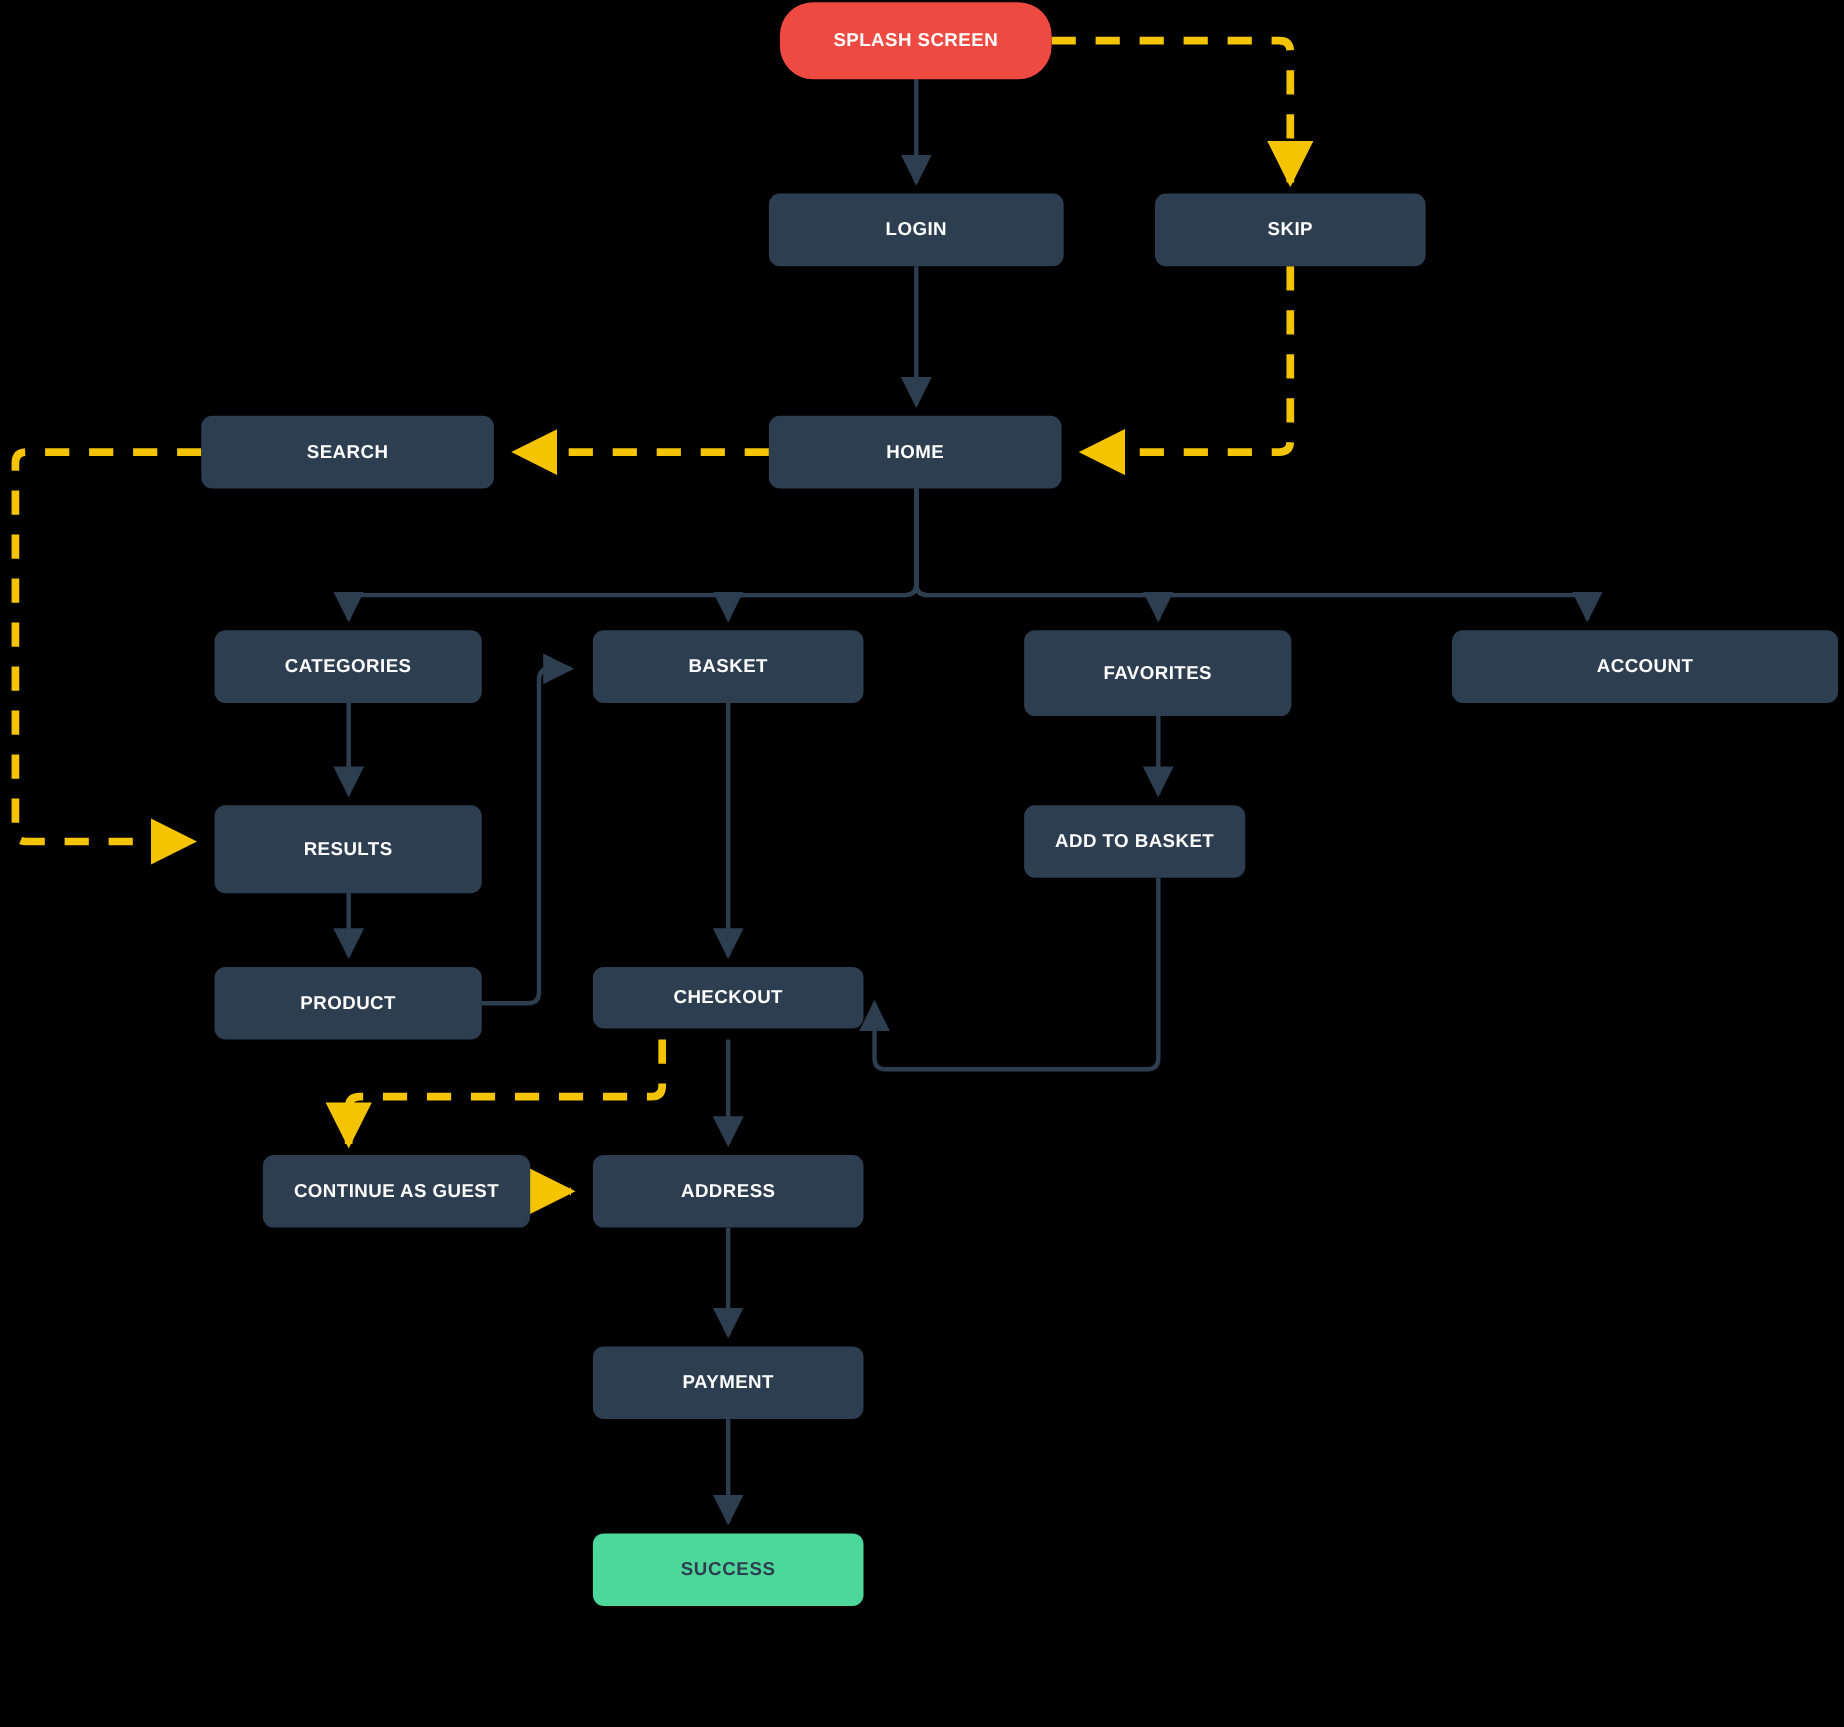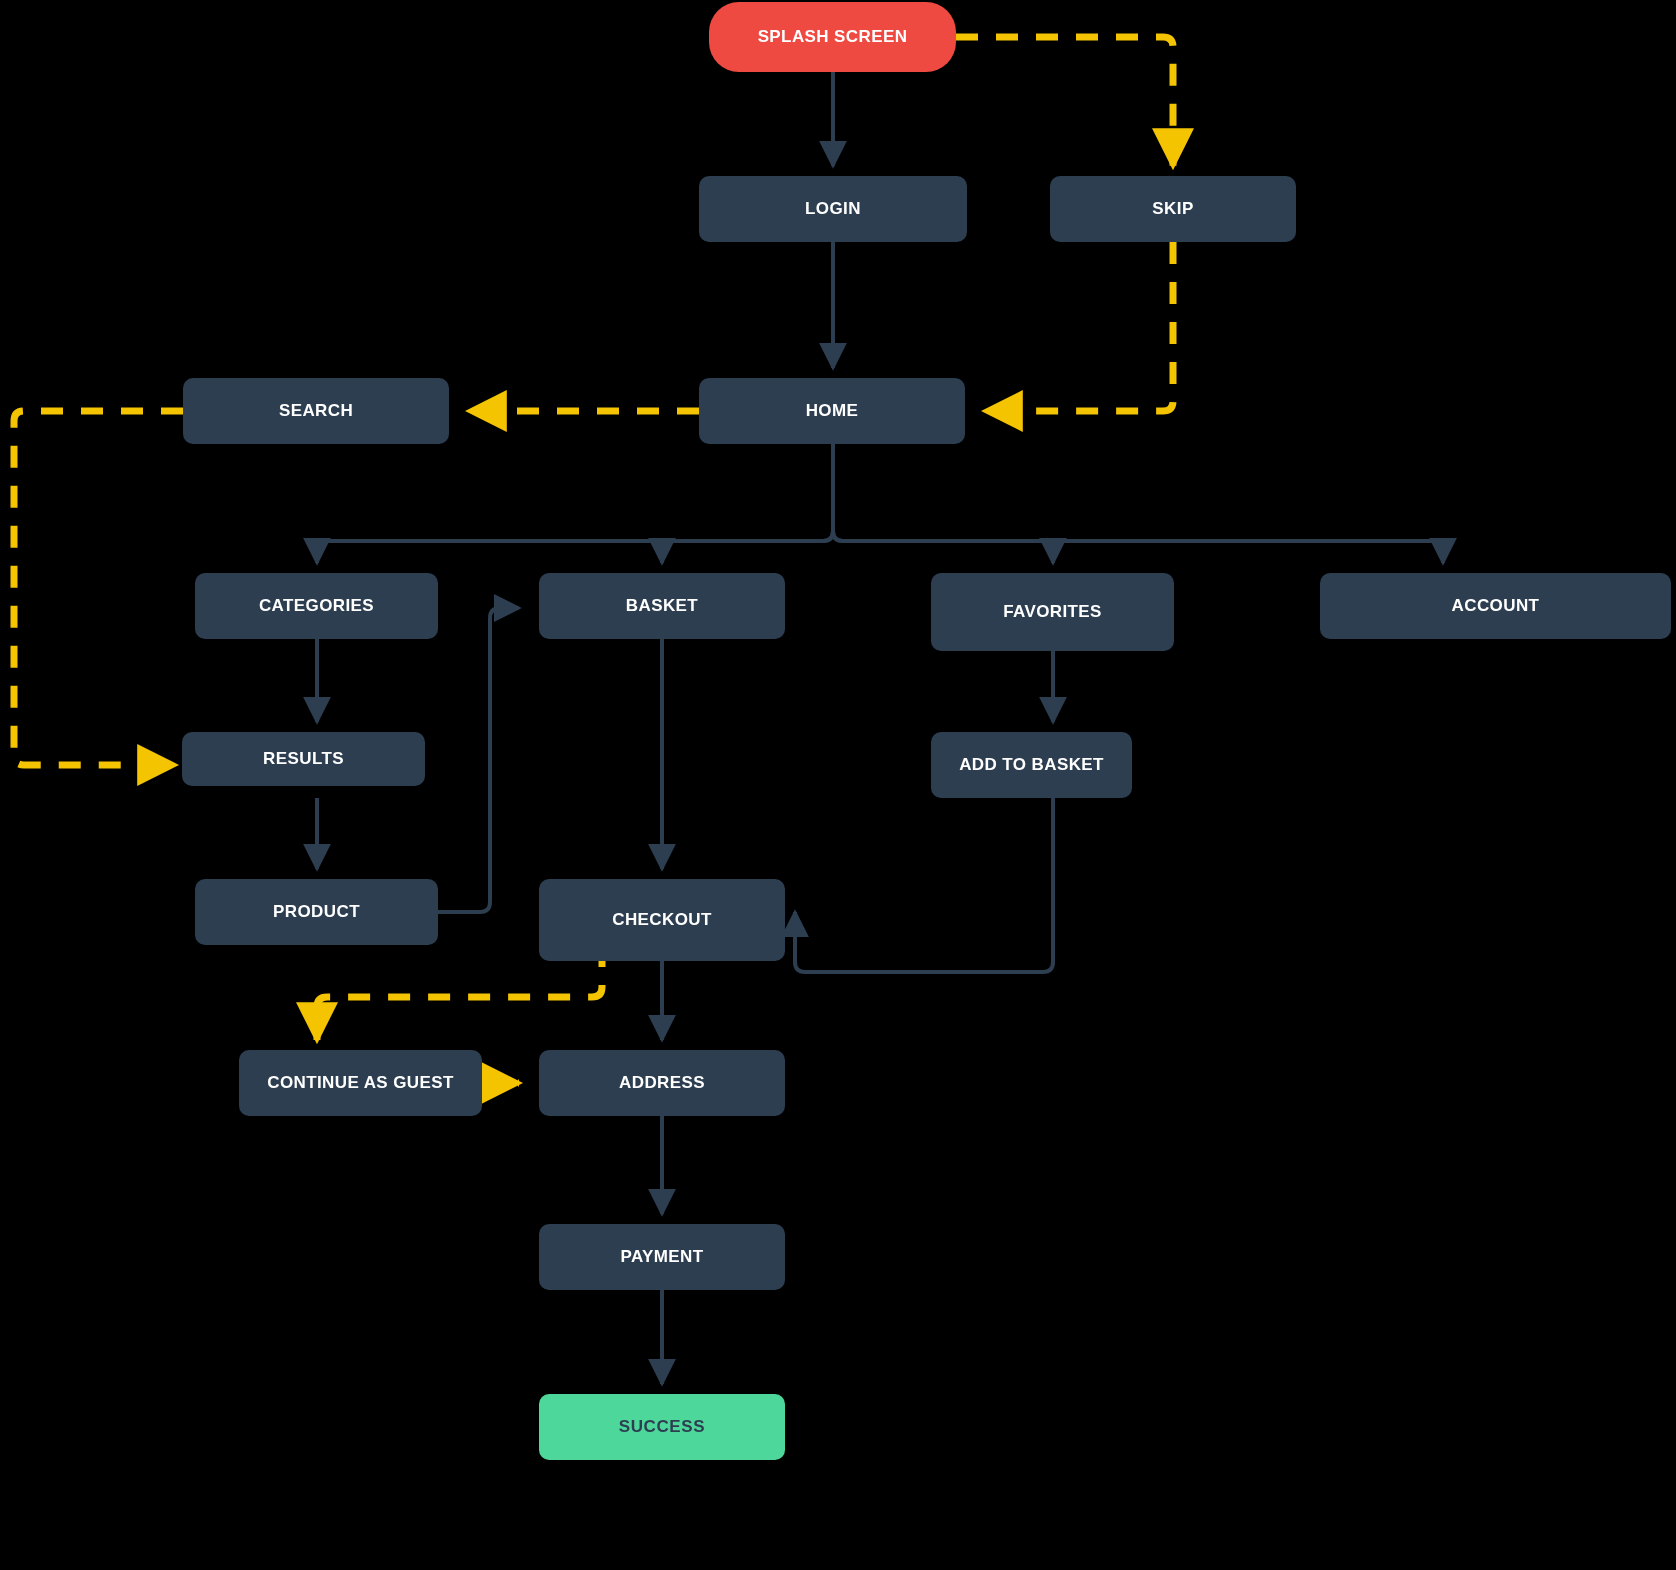--- a/index.html
+++ b/index.html
@@ -117,30 +117,30 @@
       </div>
       <div class="node default" style="left: 539px; top: 573px; width: 246px; height: 66px;">
         <span class="label">BASKET</span>
       </div>
       <div class="node default" style="left: 931px; top: 573px; width: 243px; height: 78px;">
         <span class="label">FAVORITES</span>
       </div>
       <div class="node default" style="left: 1320px; top: 573px; width: 351px; height: 66px;">
         <span class="label">ACCOUNT</span>
       </div>
-      <div class="node default" style="left: 182px; top: 732px; width: 243px; height: 54px;">
+      <div class="node default" style="left: 195px; top: 732px; width: 243px; height: 80px;">
         <span class="label">RESULTS</span>
       </div>
       <div class="node default" style="left: 931px; top: 732px; width: 201px; height: 66px;">
         <span class="label">ADD TO BASKET</span>
       </div>
       <div class="node default" style="left: 195px; top: 879px; width: 243px; height: 66px;">
         <span class="label">PRODUCT</span>
       </div>
-      <div class="node default" style="left: 539px; top: 879px; width: 246px; height: 82px;">
+      <div class="node default" style="left: 539px; top: 879px; width: 246px; height: 56px;">
         <span class="label">CHECKOUT</span>
       </div>
       <div class="node default" style="left: 195px; top: 1050px; width: 243px; height: 66px; margin-left: 44px;">
         <span class="label">CONTINUE AS GUEST</span>
       </div>
       <div class="node default" style="left: 539px; top: 1050px; width: 246px; height: 66px;">
         <span class="label">ADDRESS</span>
       </div>
       <div class="node default" style="left: 539px; top: 1224px; width: 246px; height: 66px;">
         <span class="label">PAYMENT</span>

